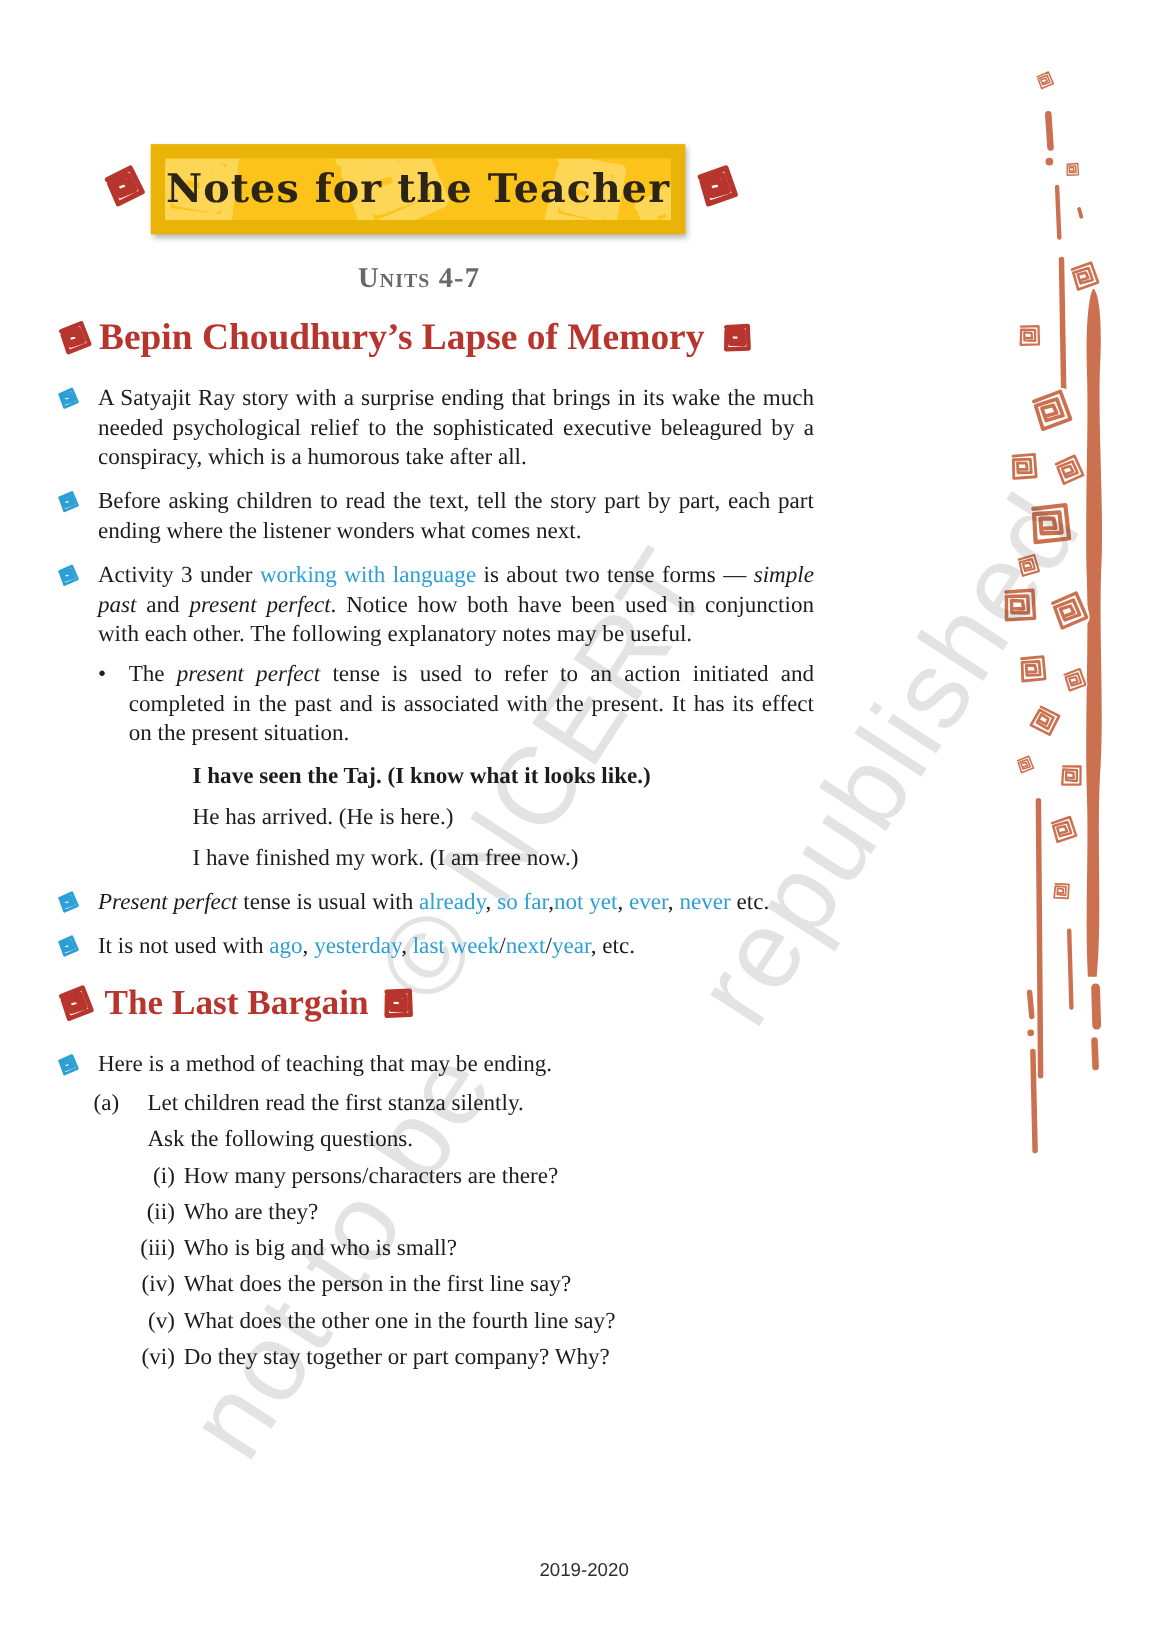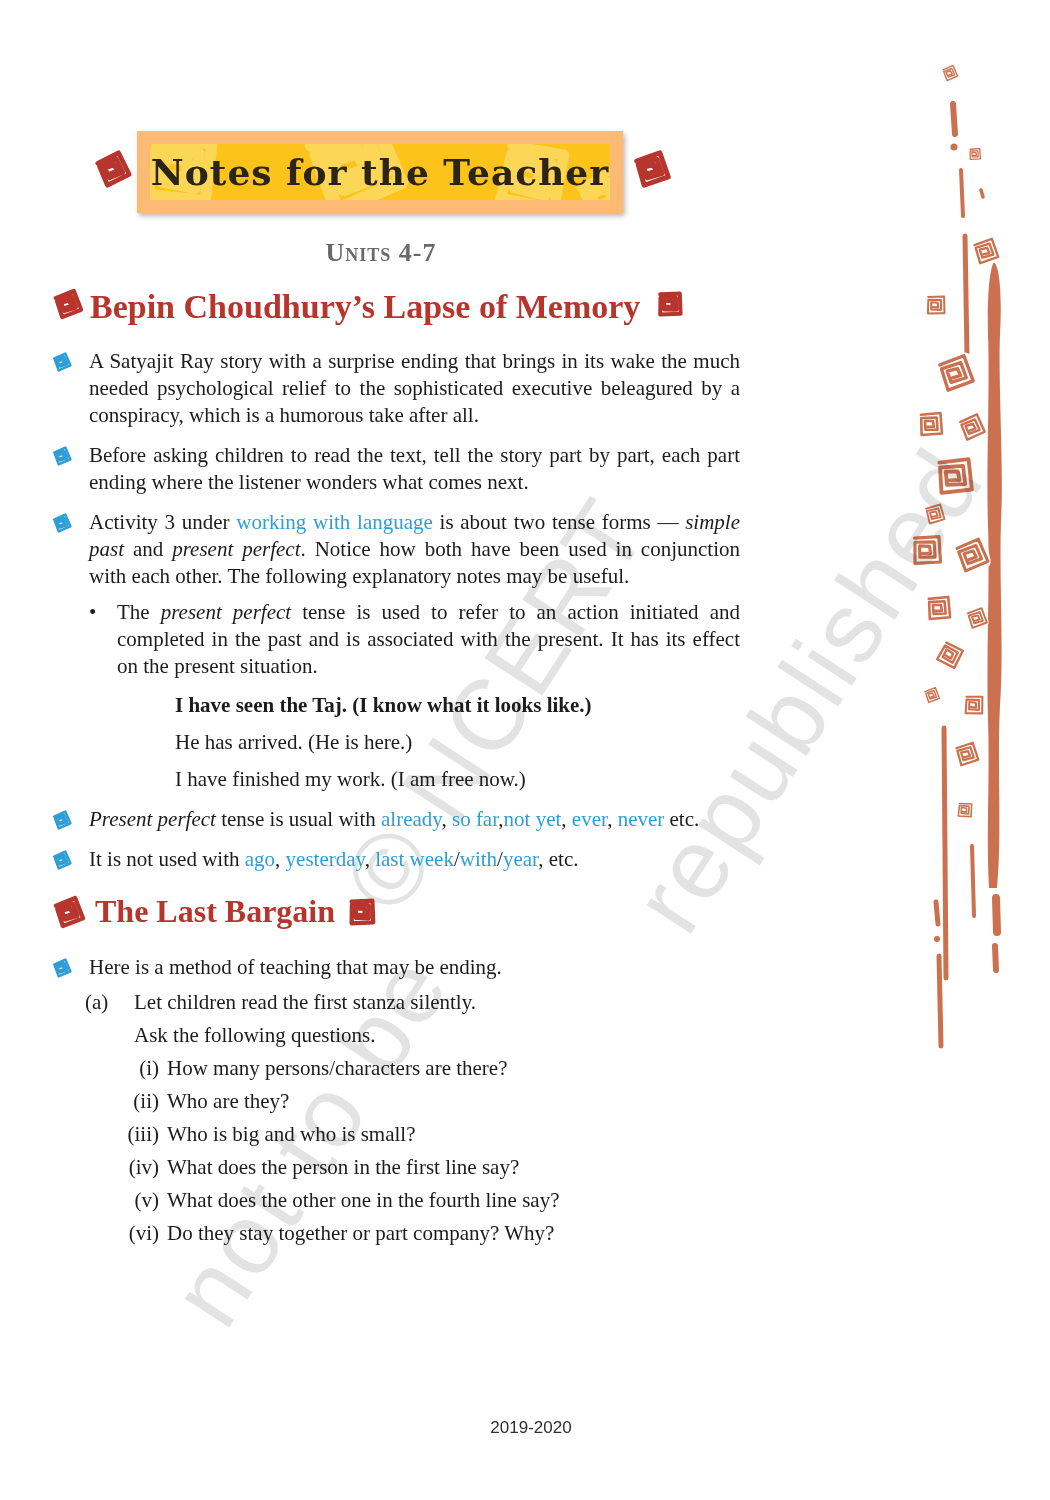--- a/index.html
+++ b/index.html
@@ -23,21 +23,21 @@
     position:absolute;z-index:2;white-space:nowrap;
     font-family:"Liberation Sans",sans-serif;font-size:100px;letter-spacing:3px;
     color:rgba(60,60,60,0.14);transform:translate(-50%,-50%) rotate(-57deg);
   }
   .wm1{left:495px;top:705px;}
   .wm2{left:310px;top:1140px;}
   .wm3{left:808px;top:690px;}
   
   .banner-plate{
     position:absolute;left:137px;top:131px;width:486px;height:82px;z-index:3;
-    background:#fdba74;padding:13px;box-sizing:border-box;
+    background:#eab308;padding:13px;box-sizing:border-box;
     box-shadow:2px 3px 5px rgba(0,0,0,0.28);
   }
   .banner-inner{
     position:relative;width:100%;height:100%;background:var(--banner-yellow);
     overflow:hidden;display:flex;align-items:center;justify-content:center;
   }
   .banner-deco{position:absolute;left:0;top:0;color:var(--banner-swirl);opacity:.9;}
   .banner-title{
     position:relative;z-index:2;font-family:"DejaVu Serif",serif;font-weight:700;
     font-size:36px;color:#2b2417;letter-spacing:1px;
@@ -46,21 +46,21 @@
   .banner-icon.left{left:94px;top:150px;width:38px;height:38px;transform:rotate(-15deg);}
   .banner-icon.right{left:632px;top:149px;width:40px;height:40px;transform:rotate(-8deg);}
   
   .units{
     position:absolute;left:37px;top:238px;width:688px;z-index:3;text-align:center;
     font-variant:small-caps;font-weight:700;font-size:26px;color:var(--units-gray);
     letter-spacing:1px;
   }
   
   .main{position:absolute;left:52px;top:288px;width:688px;z-index:3;}
-  .h1{display:flex;align-items:flex-start;margin:0;font-size:34px;font-weight:700;color:var(--heading-red);}
+  .h1{display:flex;align-items:center;margin:0;font-size:34px;font-weight:700;color:var(--heading-red);}
   .h1 .h-icon{width:32px;height:32px;flex:0 0 32px;}
   .h1 .title-text{margin:0 14px 0 6px;white-space:nowrap;}
   .h2{display:flex;align-items:center;margin:20px 0 0 0;font-size:32px;font-weight:700;color:var(--heading-red);}
   .h2 .h-icon{width:34px;height:34px;flex:0 0 34px;}
   .h2 .title-text{margin:0 10px 0 9px;white-space:nowrap;}
   .h-icon.tilt-l{transform:rotate(-10deg);}
   .h-icon.tilt-r{transform:rotate(9deg);}
   .bullet{display:flex;margin-top:13px;}
   .bullet.first{margin-top:22px;}
   .b-icon{width:20px;height:20px;flex:0 0 20px;margin:4px 17px 0 0;color:var(--link-blue);transform:rotate(-12deg);}
@@ -206,21 +206,21 @@
     <div class="bullet">
       <svg class="b-icon" viewBox="0 0 40 40">
           <use href="#spiral"></use>
         </svg>
       <div class="b-text"><span class="seg-italic">Present perfect</span><span> tense is usual with </span><span class="seg-link">already</span><span>, </span><span class="seg-link">so far</span><span>,</span><span class="seg-link">not yet</span><span>, </span><span class="seg-link">ever</span><span>, </span><span class="seg-link">never</span><span> etc.</span></div>
     </div>
     <div class="bullet">
       <svg class="b-icon" viewBox="0 0 40 40">
           <use href="#spiral"></use>
         </svg>
-      <div class="b-text"><span>It is not used with </span><span class="seg-link">ago</span><span>, </span><span class="seg-link">yesterday</span><span>, </span><span class="seg-link">last week</span><span>/</span><span class="seg-link">with</span><span>/</span><span class="seg-link">year</span><span>, etc.</span></div>
+      <div class="b-text"><span>It is not used with </span><span class="seg-link">ago</span><span>, </span><span class="seg-link">yesterday</span><span>, </span><span class="seg-link">last week</span><span>/</span><span class="seg-link">next</span><span>/</span><span class="seg-link">year</span><span>, etc.</span></div>
     </div>
 
     <h2 class="h2">
       <svg class="h-icon tilt-l" viewBox="0 0 40 40">
           <use href="#spiral"></use>
         </svg>
       <span class="title-text">The Last Bargain</span>
       <svg class="h-icon tilt-r" viewBox="0 0 40 40">
           <use href="#spiral"></use>
         </svg>

